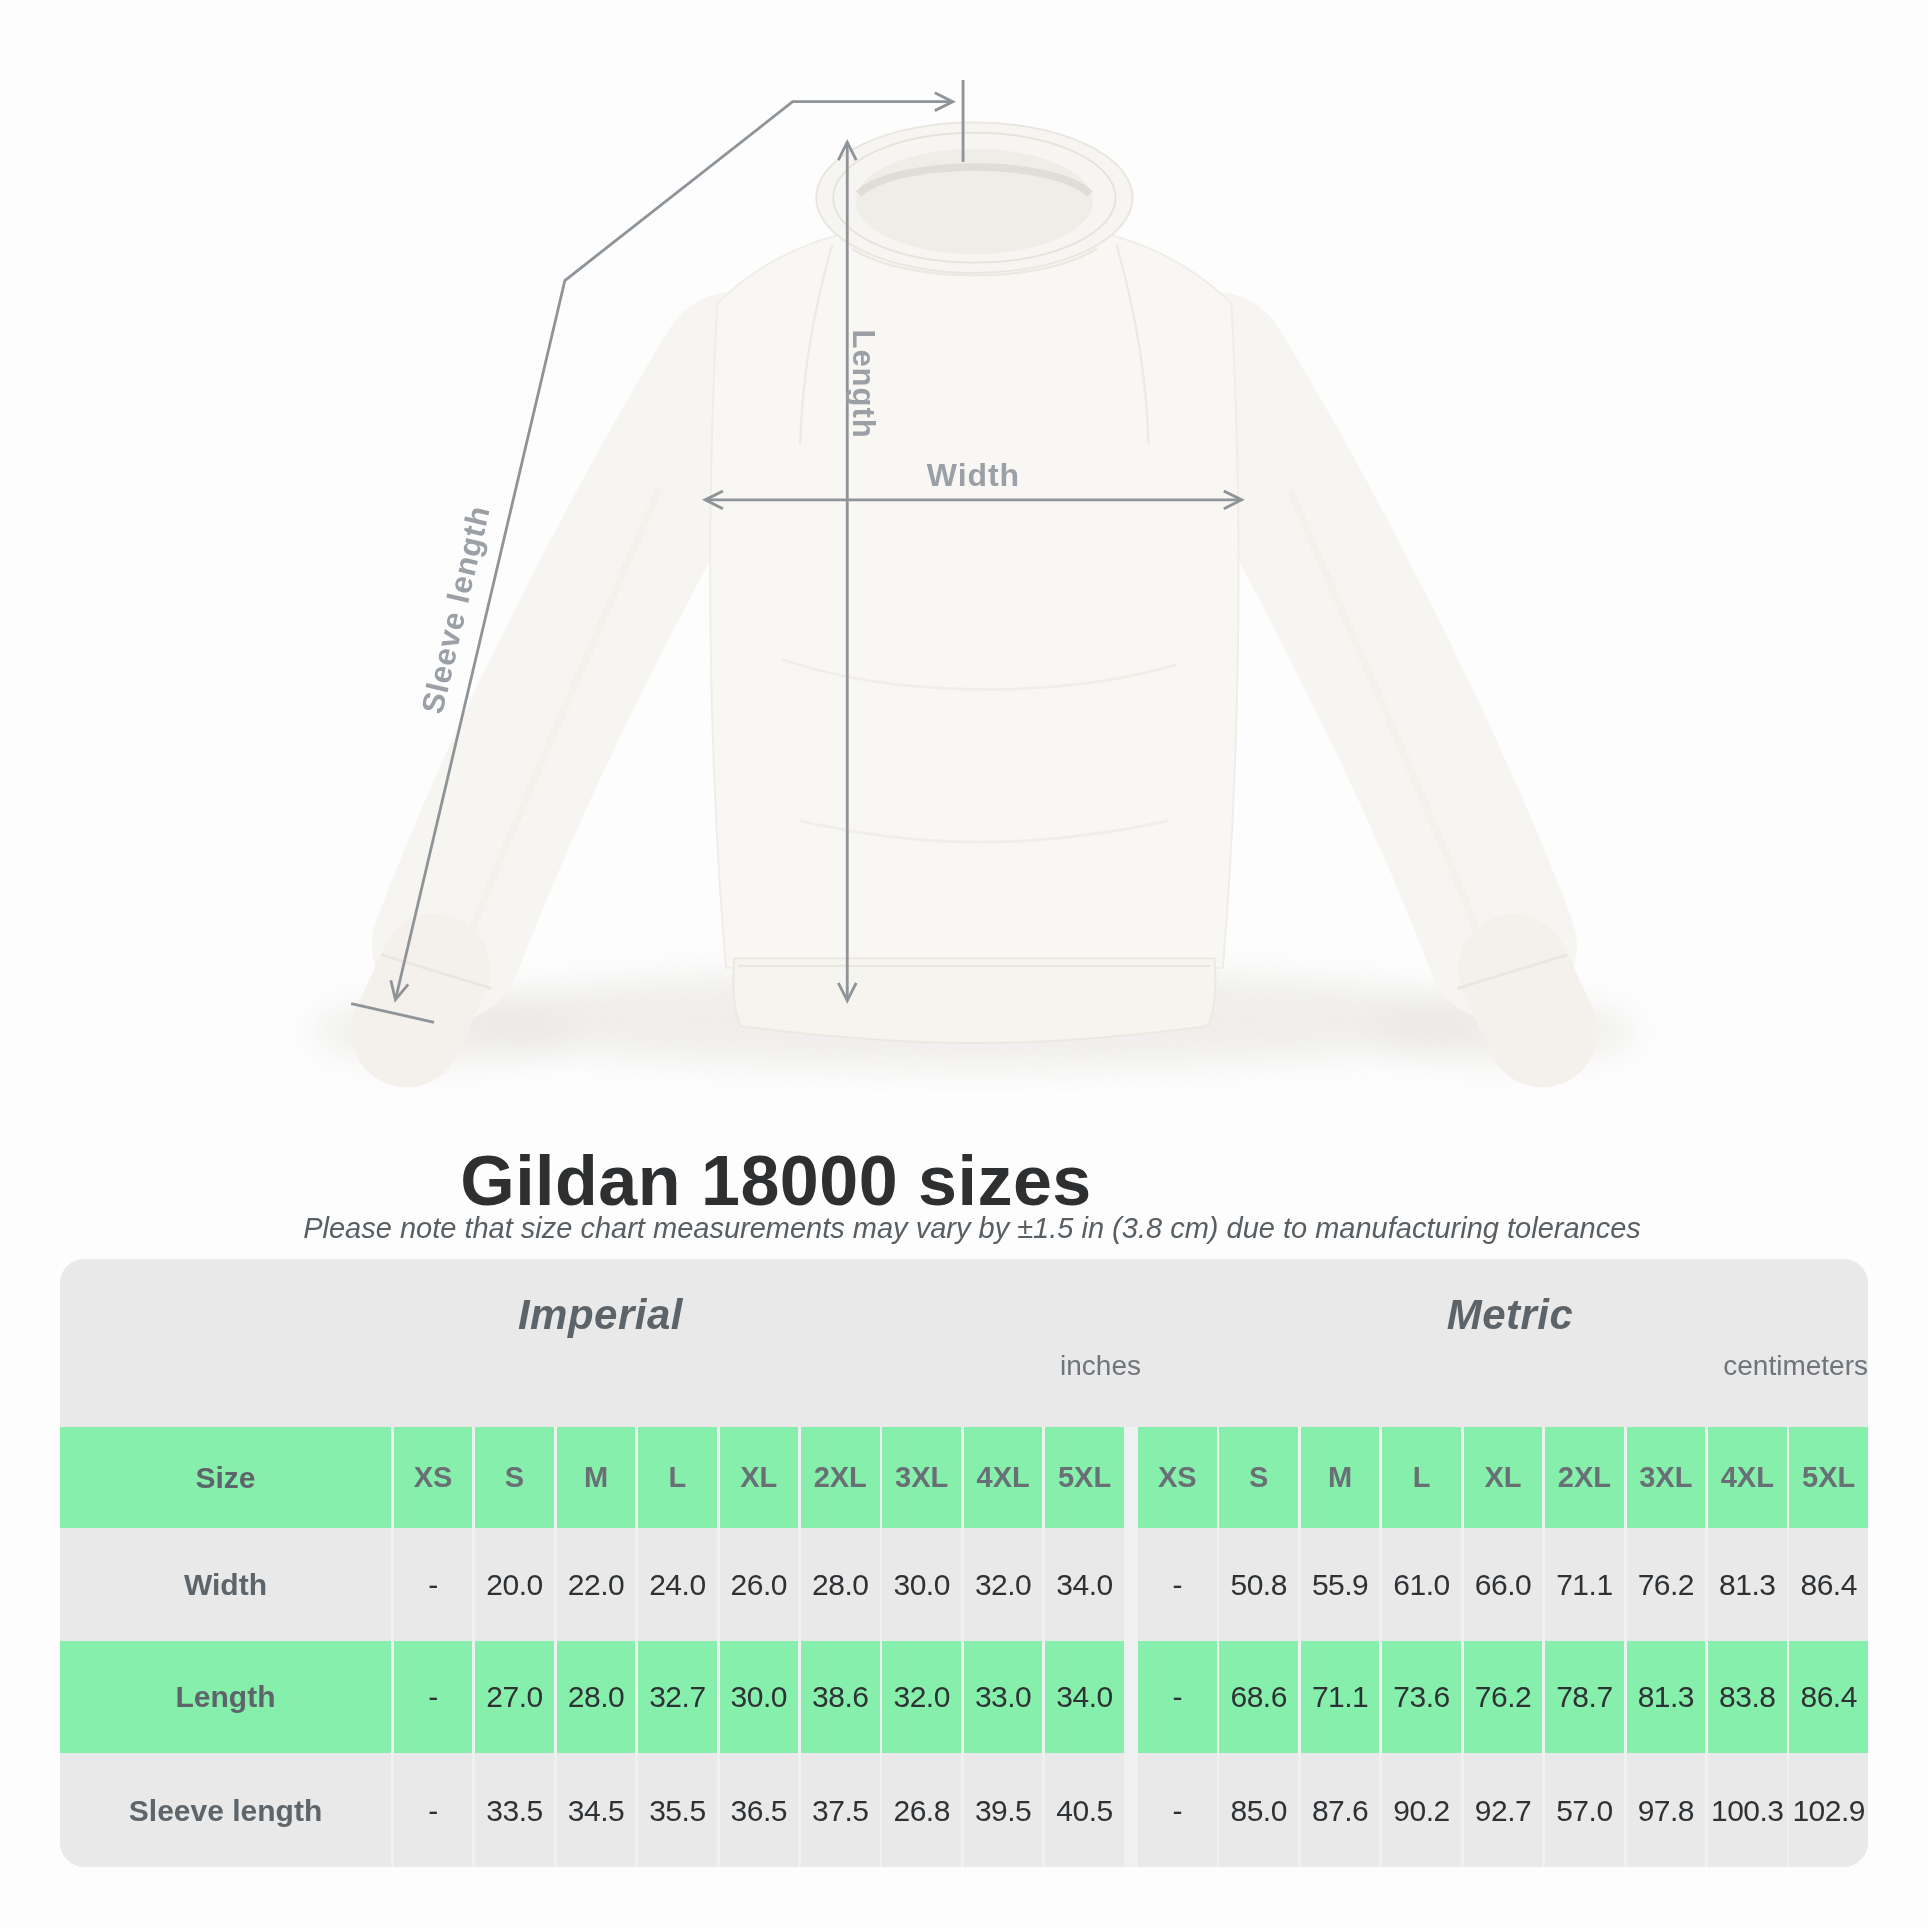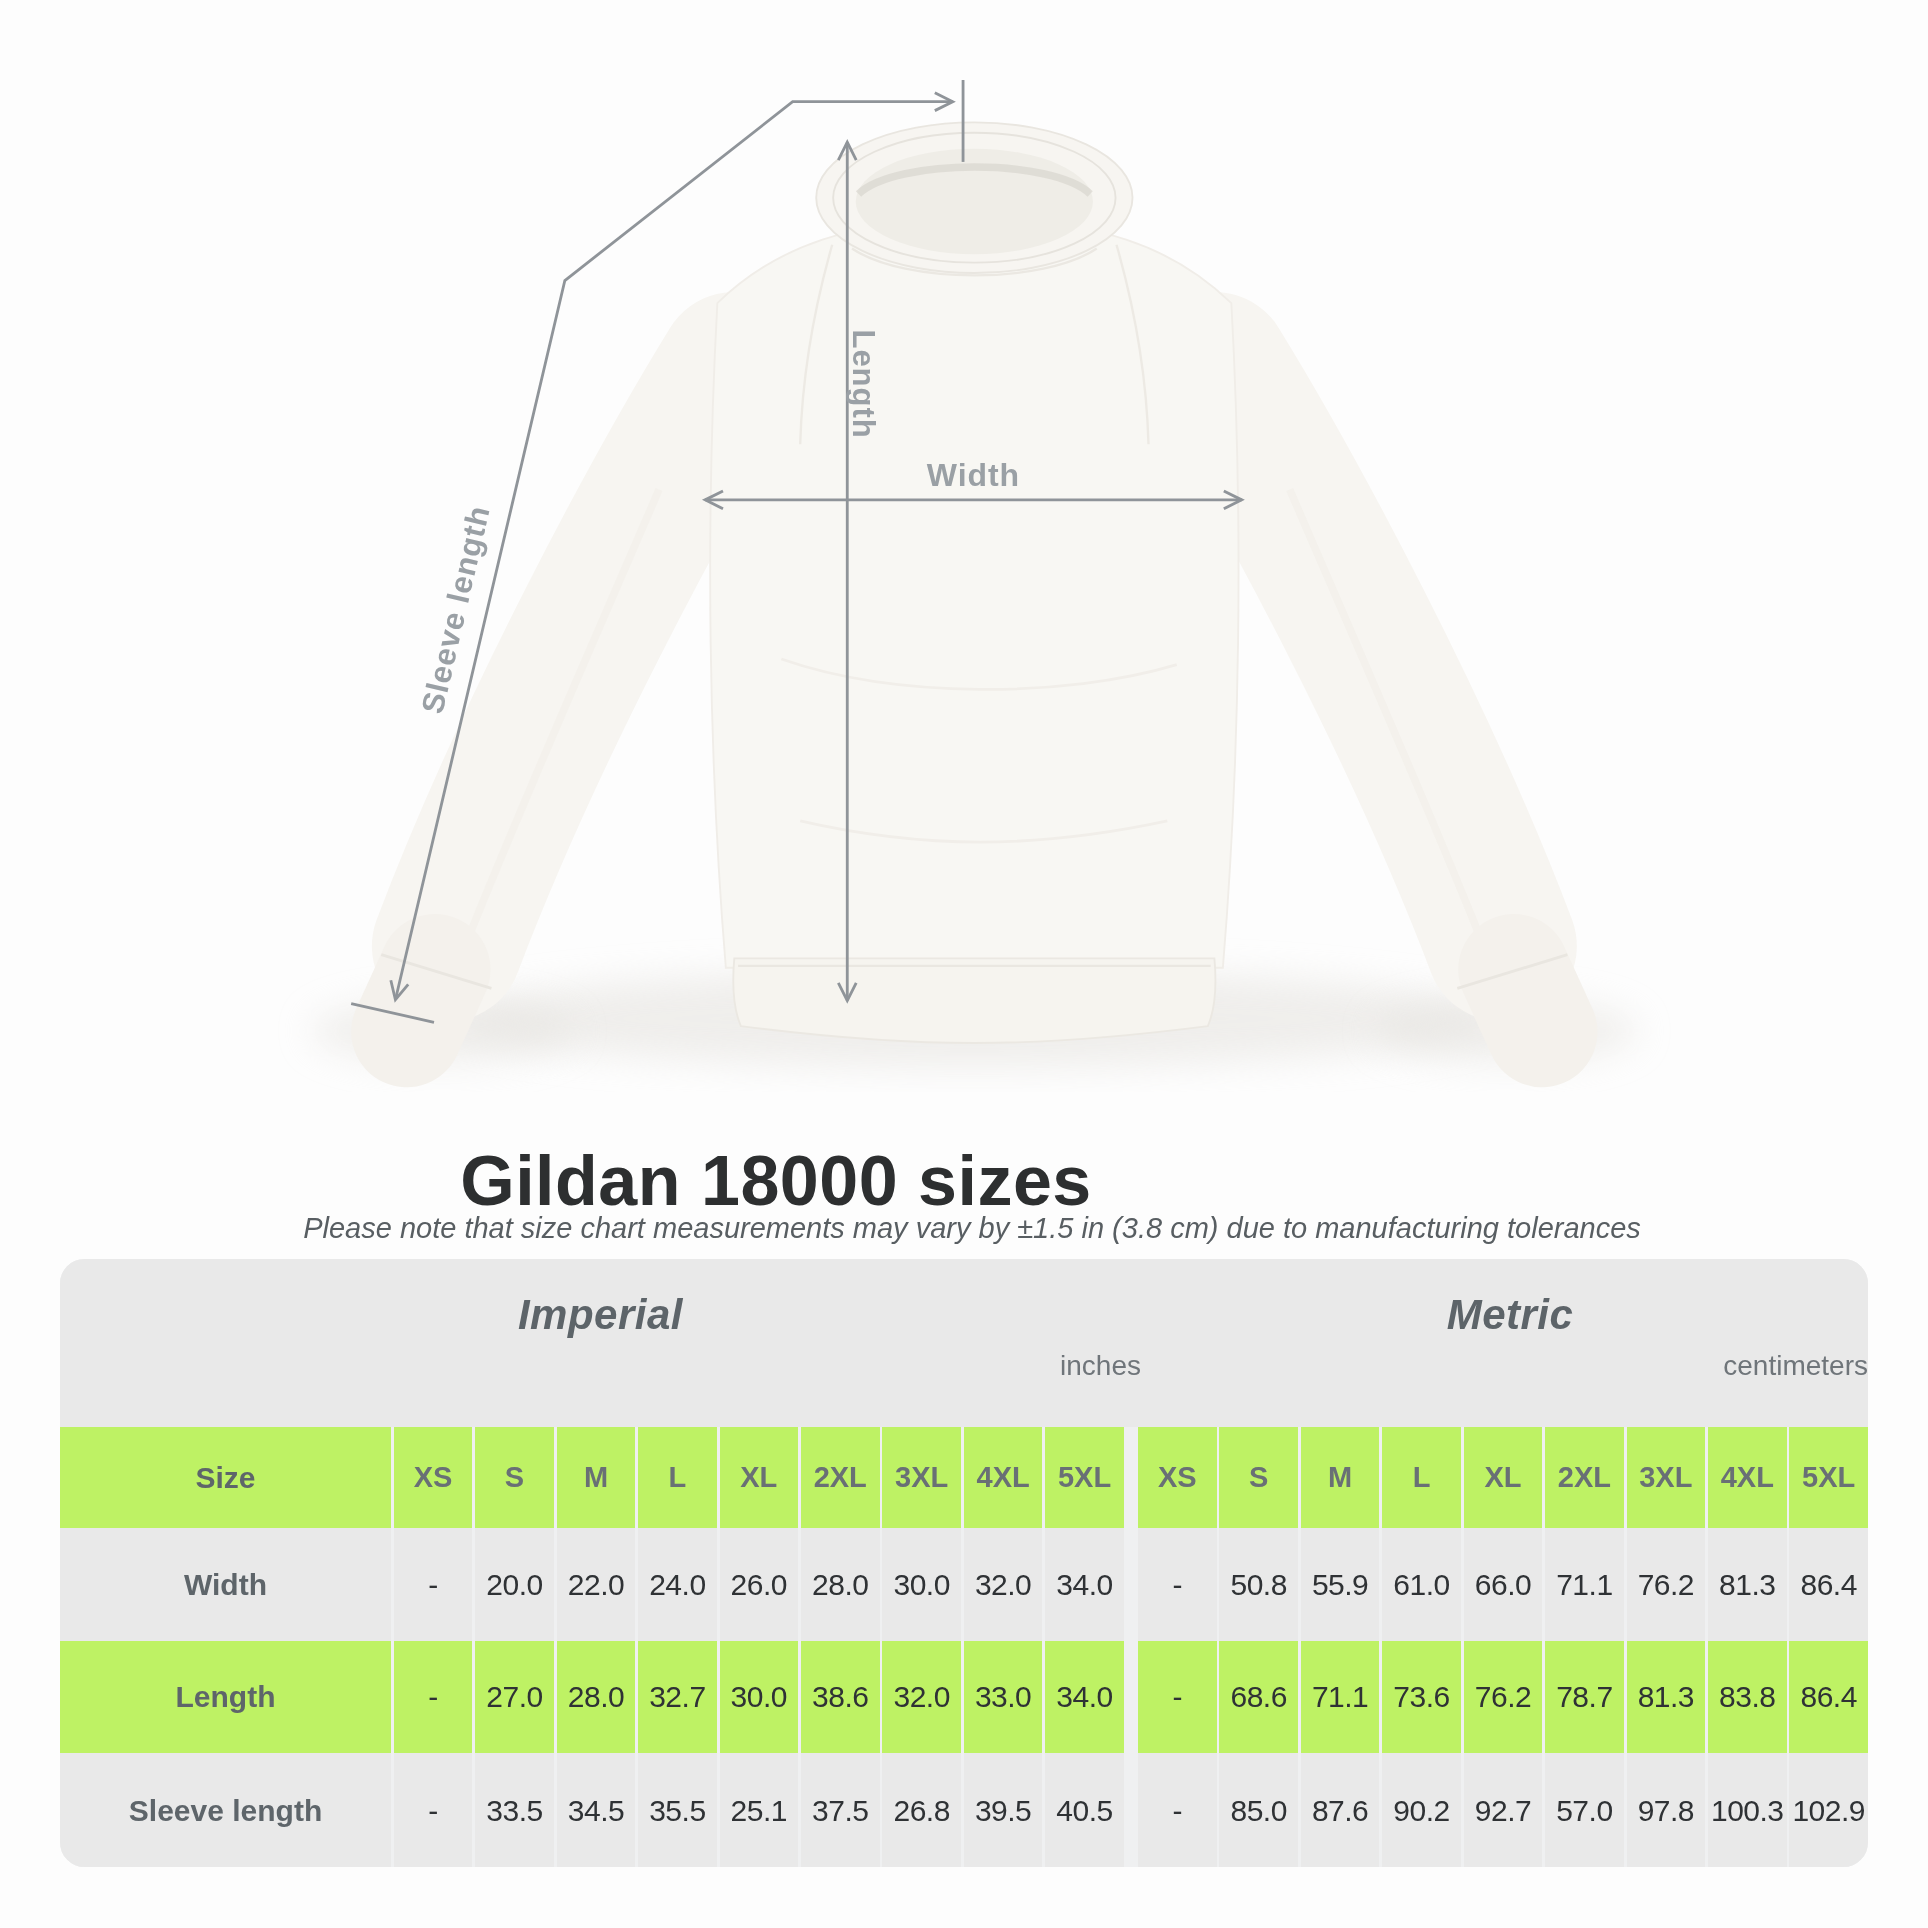--- a/index.html
+++ b/index.html
@@ -23,21 +23,21 @@
   .band-group.imp{left:0;width:1081px;}
   .band-group.met{left:1092px;width:716px;}
   .group-title{margin-top:32px;font-size:42px;font-weight:bold;font-style:italic;color:#5d6469;letter-spacing:0.5px;}
   .group-unit{margin-top:11.3px;font-size:28px;color:#6f757a;text-align:right;}
 
   .tbl-grid{display:grid;width:1808px;
     grid-template-columns:331px repeat(9,1fr) 8.5px repeat(9,1fr);
     grid-template-rows:101px 113px 112px 115px;
     column-gap:2.8px;}
   .cell{display:flex;align-items:center;justify-content:center;overflow:hidden;}
-  .rw{background:#bef264;}
+  .rw{background:#86efac;}
   .rg{background:#e9e9e9;}
   .sp{background:transparent;}
   .sz{font-size:29px;font-weight:bold;color:#697075;}
   .lbl{font-size:30px;font-weight:bold;color:#5e656a;}
   .num{font-size:30px;color:#2f3235;letter-spacing:-0.5px;}
 </style>
 </head>
 <body>
 
 <div class="stage">
@@ -192,21 +192,21 @@
       <div class="cell num rw">78.7</div>
       <div class="cell num rw">81.3</div>
       <div class="cell num rw">83.8</div>
       <div class="cell num rw">86.4</div>
 
       <div class="cell lbl rg">Sleeve length</div>
       <div class="cell num rg">-</div>
       <div class="cell num rg">33.5</div>
       <div class="cell num rg">34.5</div>
       <div class="cell num rg">35.5</div>
-      <div class="cell num rg">25.1</div>
+      <div class="cell num rg">36.5</div>
       <div class="cell num rg">37.5</div>
       <div class="cell num rg">26.8</div>
       <div class="cell num rg">39.5</div>
       <div class="cell num rg">40.5</div>
       <div class="cell sp"></div>
       <div class="cell num rg">-</div>
       <div class="cell num rg">85.0</div>
       <div class="cell num rg">87.6</div>
       <div class="cell num rg">90.2</div>
       <div class="cell num rg">92.7</div>

